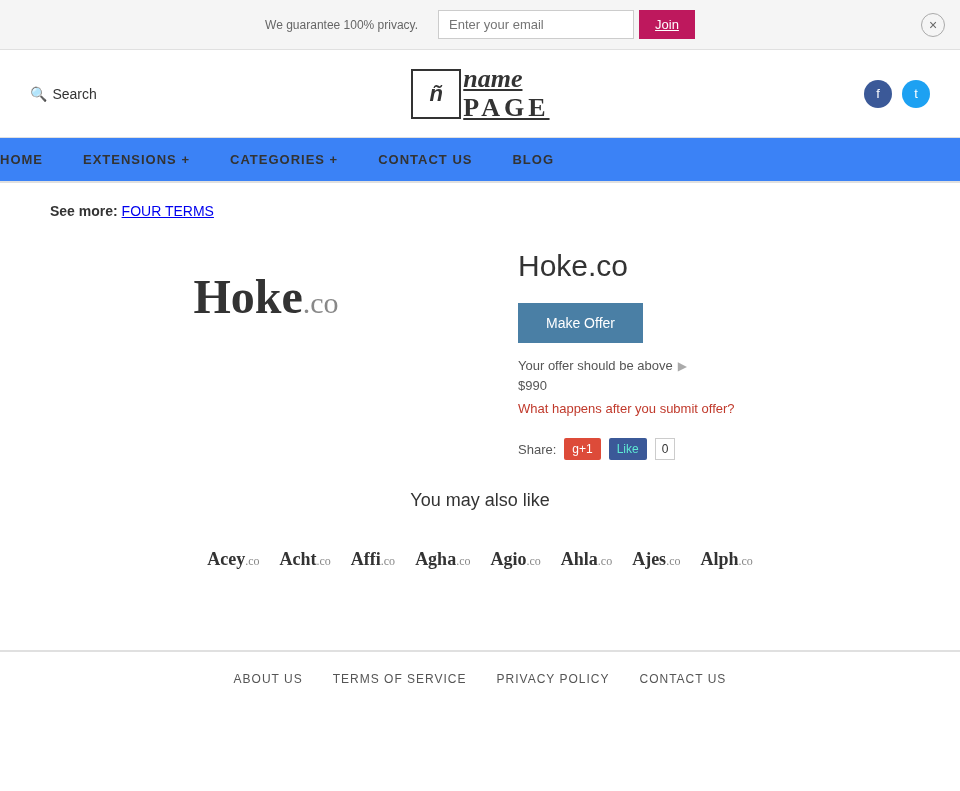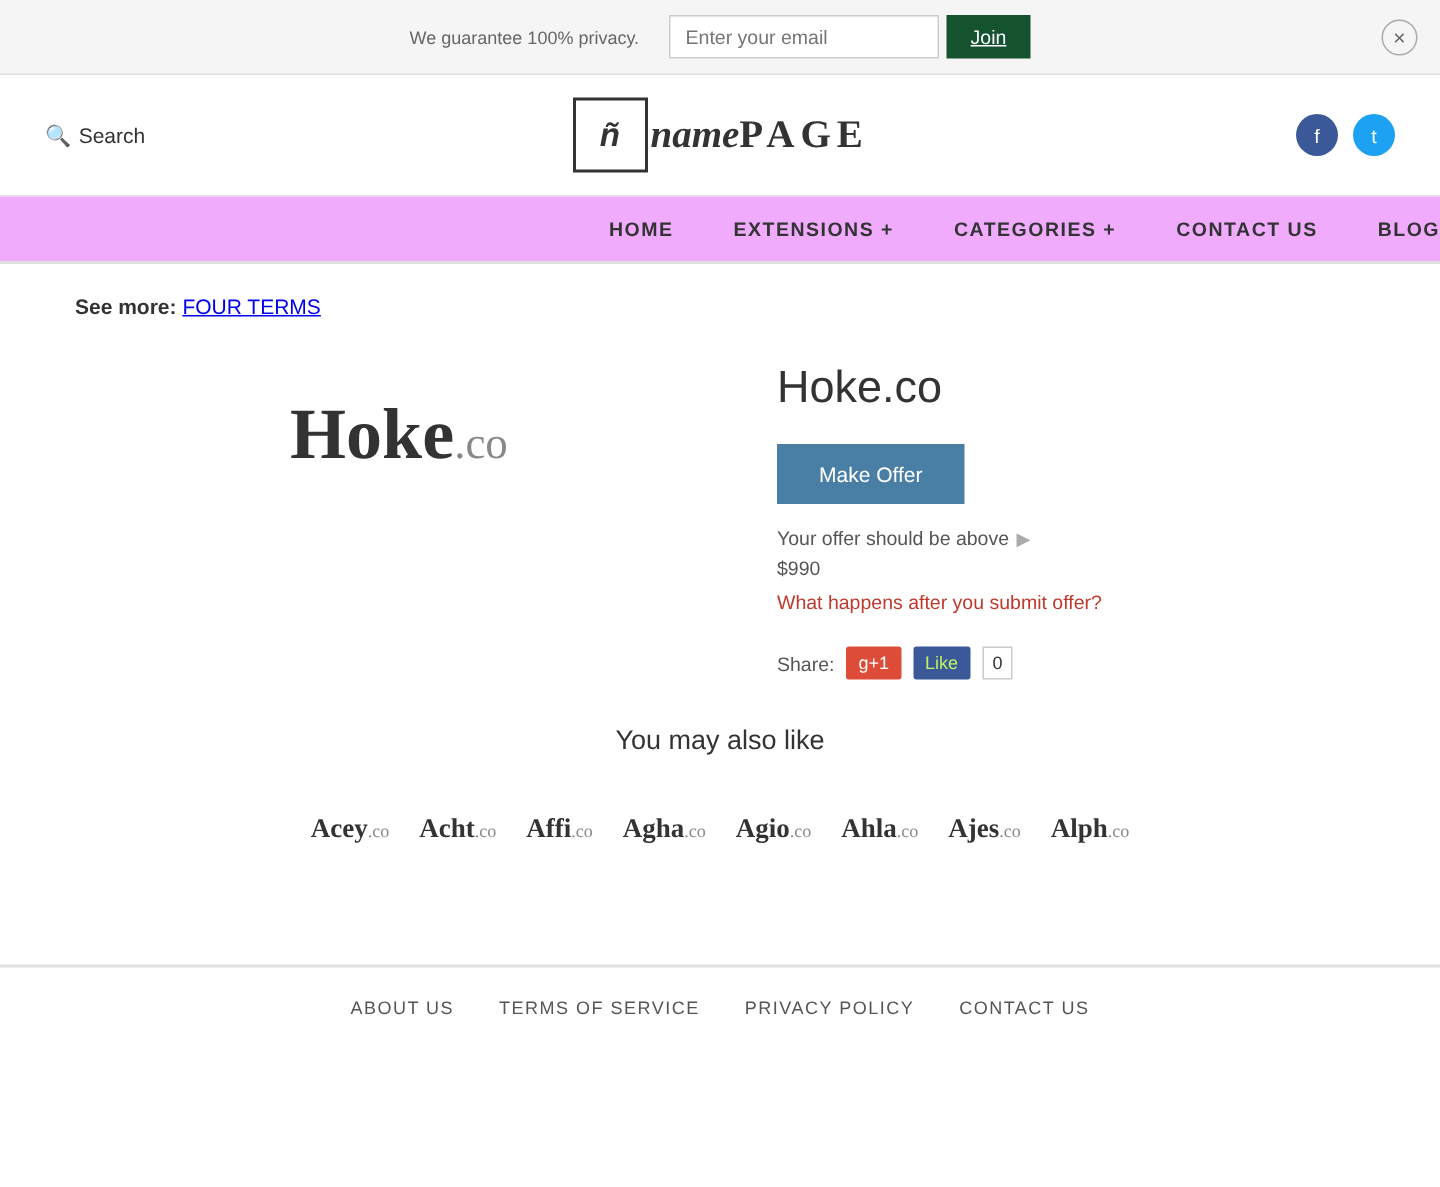--- a/index.html
+++ b/index.html
@@ -17,26 +17,26 @@
       position: relative;
     }
     .top-banner-text { text-align: center; }
     .top-banner-text .main-text { font-size: 15px; font-weight: bold; color: #333; }
     .top-banner-text .sub-text { font-size: 12px; color: #666; }
     .top-banner-form { display: flex; gap: 5px; }
     .top-banner-form input {
       padding: 6px 10px;
       border: 1px solid #ccc;
       font-size: 13px;
-      width: 180px;
+      width: 196px;
       color: #999;
     }
     .top-banner-form button {
       padding: 6px 16px;
-      background: #14532d;
+      background: #be185d;
       color: #fff;
       border: none;
       cursor: pointer;
       font-size: 13px;
       text-decoration: underline;
     }
     .banner-close {
       position: absolute;
       right: 15px;
       top: 50%;
@@ -85,45 +85,46 @@
       display: flex;
       align-items: center;
       justify-content: center;
       font-size: 22px;
       font-weight: bold;
       color: #333;
       font-style: italic;
     }
     .logo-text {
       display: flex;
-      flex-direction: row;
+      flex-direction: column;
       line-height: 1.1;
+      text-decoration: underline;
     }
     .logo-name { font-size: 26px; font-weight: bold; color: #333; font-family: Georgia, serif; font-style: italic; }
     .logo-page { font-size: 26px; font-weight: bold; color: #333; font-family: Georgia, serif; text-transform: uppercase; letter-spacing: 4px; }
     .header-social { display: flex; gap: 10px; align-items: center; }
     .social-icon {
       width: 28px; height: 28px;
       background: #ccc;
       border-radius: 50%;
       display: flex; align-items: center; justify-content: center;
       color: #fff;
       font-size: 13px;
       cursor: pointer;
       text-decoration: none;
     }
     .social-icon.fb { background: #3b5998; }
     .social-icon.tw { background: #1da1f2; }
 
     
     .nav {
-      background: #f0abfc;
+      background: #3b82f6;
       border-bottom: 2px solid #e0e0e0;
       display: flex;
-      justify-content: flex-end;
+      justify-content: flex-start;
       gap: 40px;
       padding: 14px 0;
     }
     .nav a {
       text-decoration: none;
       color: #333;
       font-size: 13px;
       font-weight: bold;
       letter-spacing: 1px;
       text-transform: uppercase;
@@ -195,21 +196,21 @@
       background: #dd4b39;
       color: #fff;
       border: none;
       padding: 4px 8px;
       font-size: 12px;
       cursor: pointer;
       border-radius: 2px;
     }
     .fb-like-btn {
       background: #3b5998;
-      color: #bef264;
+      color: #5eead4;
       border: none;
       padding: 4px 8px;
       font-size: 12px;
       cursor: pointer;
       border-radius: 2px;
       display: flex;
       align-items: center;
       gap: 4px;
     }
     .fb-count {

